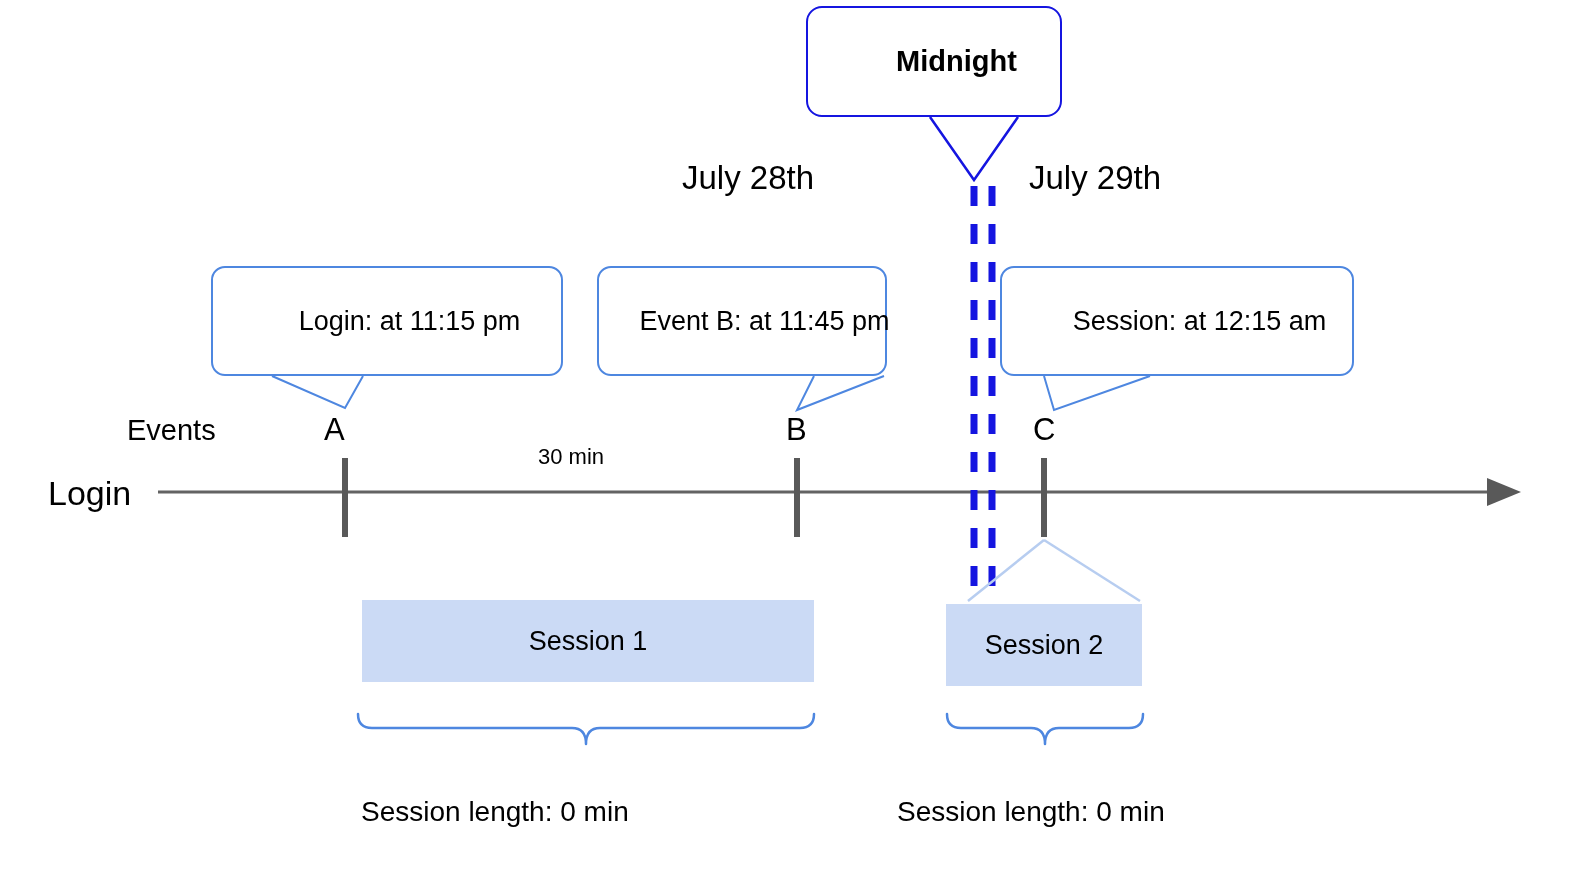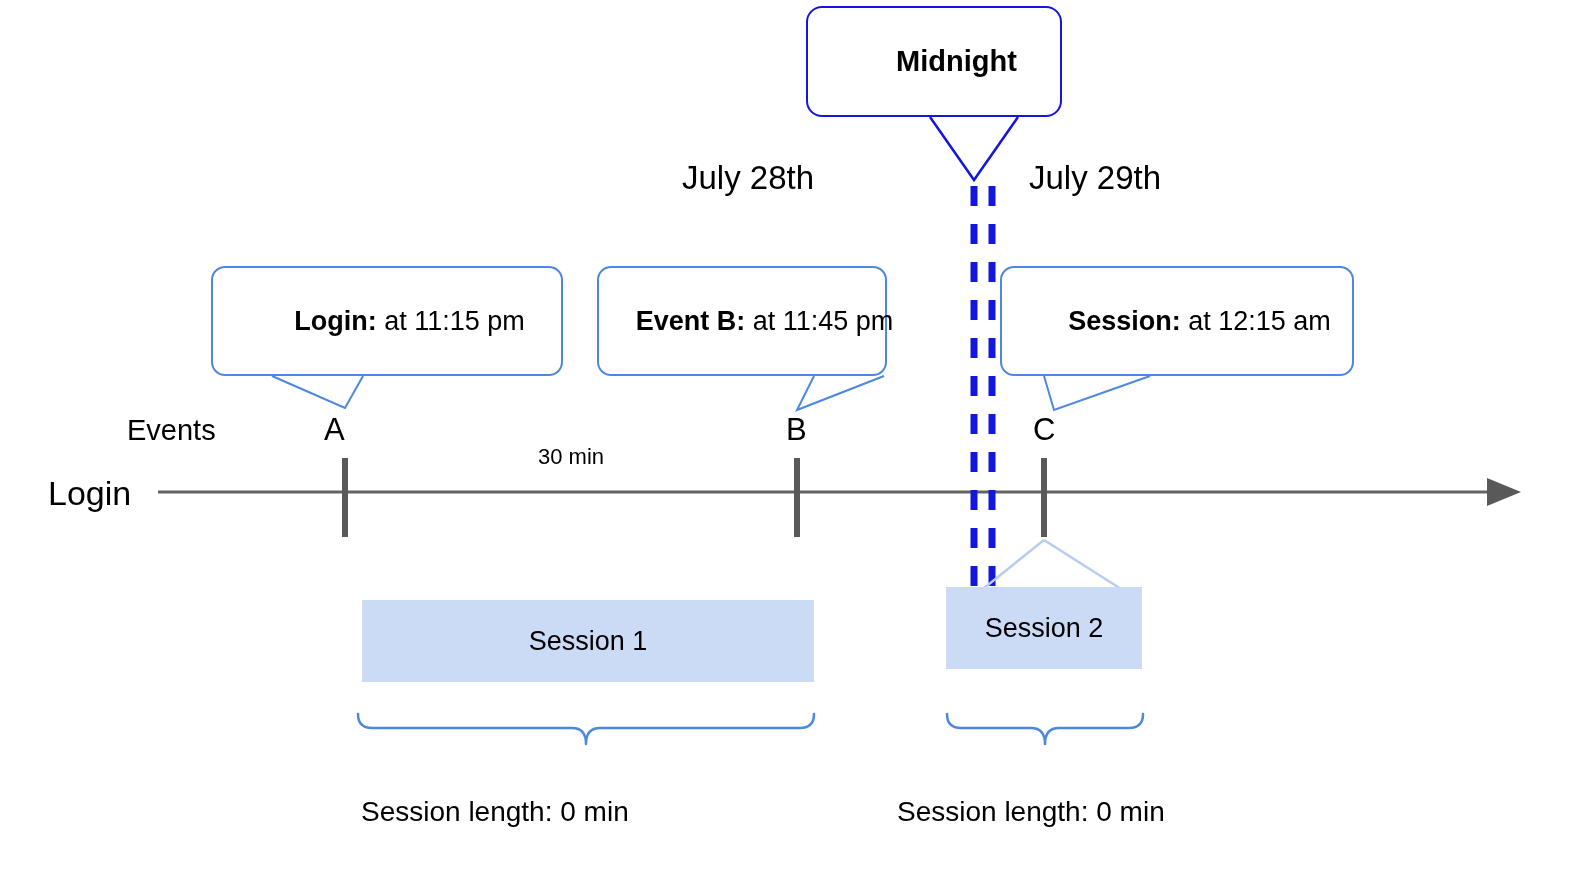--- a/index.html
+++ b/index.html
@@ -37,21 +37,21 @@
     align-items: center;
     justify-content: center;
     white-space: nowrap;
     padding-left: 45px;
   }
   .callout .txt {
     font-size: 27px;
     line-height: 1;
     color: #000000;
   }
-  .callout .txt b { font-weight: bold; }
+  .callout .txt b { font-weight: normal; }
 
   .callout-midnight {
     left: 806px;
     top: 6px;
     width: 256px;
     height: 111px;
     border: 2.5px solid #1515e0;
     border-radius: 16px;
   }
   .callout-midnight .txt { font-weight: bold; font-size: 29px; }
@@ -108,21 +108,21 @@
     display: flex;
     align-items: center;
     justify-content: center;
   }
   .session-bar .txt {
     font-size: 27px;
     color: #000000;
     white-space: nowrap;
   }
   .bar-1 { left: 362px; top: 600px; width: 452px; height: 82px; }
-  .bar-2 { left: 946px; top: 587px; width: 196px; height: 82px; }
+  .bar-2 { left: 946px; top: 604px; width: 196px; height: 82px; }
 
   .session-len {
     position: absolute;
     font-size: 28px;
     line-height: 1;
     color: #000000;
     white-space: nowrap;
   }
   .len-1 { left: 361px; top: 798px; }
   .len-2 { left: 897px; top: 798px; }

